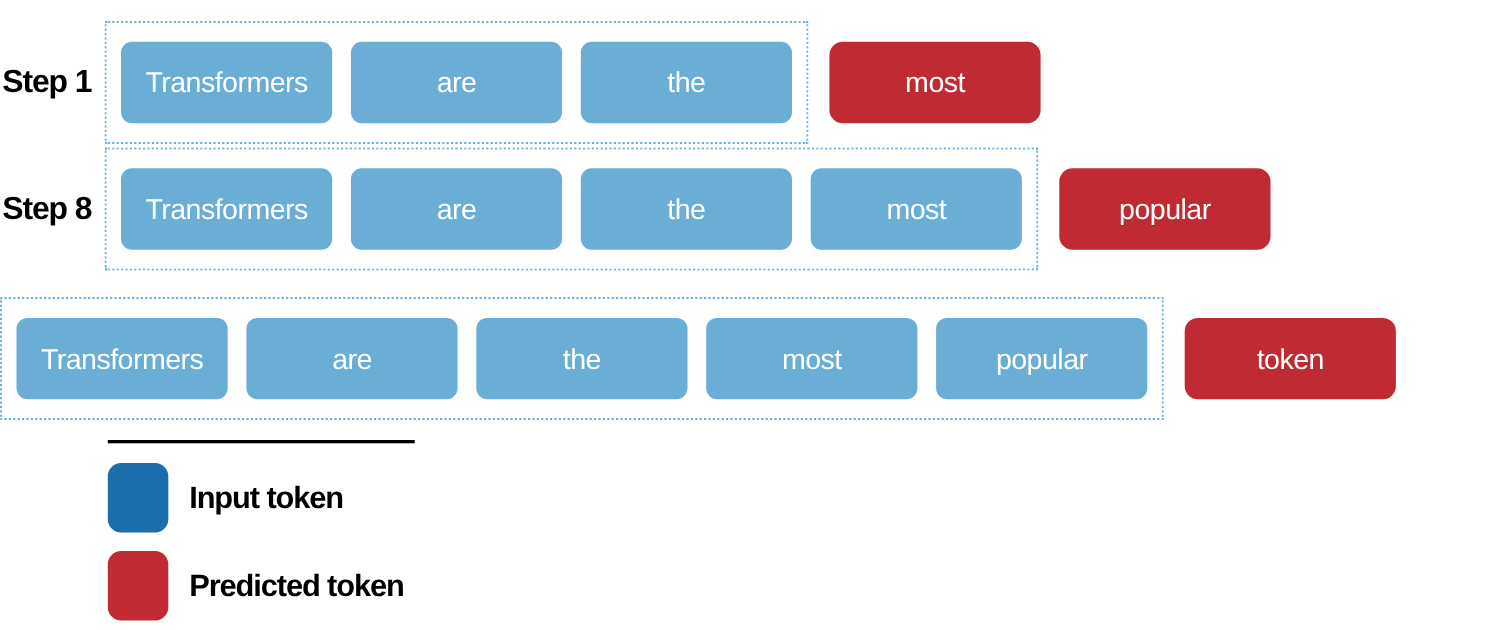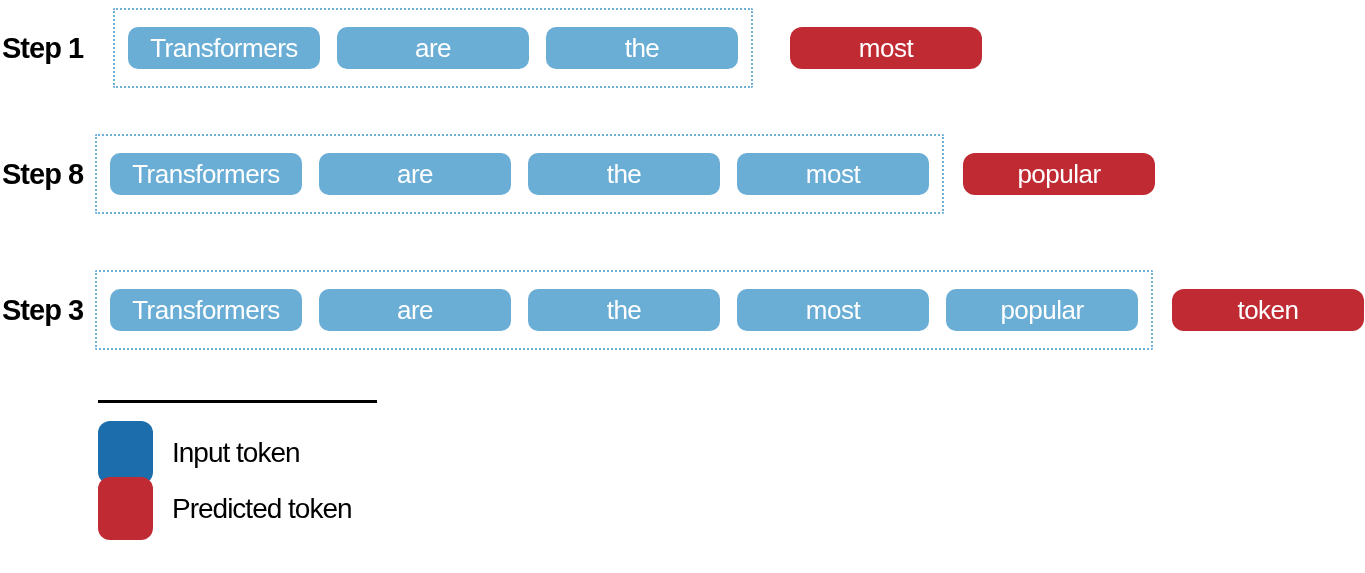--- a/index.html
+++ b/index.html
@@ -14,21 +14,21 @@
     overflow: hidden;
   }
 
   
   .step-row {
     position: absolute;
     left: 0;
     display: flex;
     align-items: center;
   }
-  .row-1 { top: 8px; gap: 18px; }
+  .row-1 { top: 19px; }
   .row-2 { top: 134px; }
   .row-3 { top: 270px; }
 
   .step-label {
     width: 95px;
     padding-left: 2px;
     font-size: 29px;
     font-weight: 700;
     letter-spacing: -1px;
     color: #000000;
@@ -39,21 +39,21 @@
     display: flex;
     align-items: center;
     gap: 17px;
     padding: 17px 13px;
     border: 2px dotted #6fb0d8;
     border-radius: 2px;
   }
 
   .token {
     width: 192px;
-    height: 42px;
+    height: 74px;
     border-radius: 10px;
     display: flex;
     align-items: center;
     justify-content: center;
     color: #ffffff;
     font-size: 26px;
     letter-spacing: -0.5px;
     white-space: nowrap;
   }
   .token.input  { background: #6aaed6; }
@@ -73,34 +73,34 @@
     background: #000000;
   }
   .legend-item {
     position: absolute;
     left: 98px;
     display: flex;
     align-items: center;
     gap: 19px;
   }
   .legend-item-1 { top: 421px; }
-  .legend-item-2 { top: 477px; }
+  .legend-item-2 { top: 501px; }
 
   .swatch {
     width: 55px;
     height: 63px;
     border-radius: 12px;
     flex: 0 0 auto;
   }
   .swatch.input     { background: #1c6dac; }
   .swatch.predicted { background: #c02b33; }
 
   .legend-label {
     font-size: 28px;
-    font-weight: 400;
+    font-weight: 700;
     letter-spacing: -1px;
     color: #000000;
     white-space: nowrap;
   }
 </style>
 </head>
 <body>
 
 <div class="canvas">
 
@@ -119,21 +119,20 @@
     <div class="context-box">
       <div class="token input">Transformers</div>
       <div class="token input">are</div>
       <div class="token input">the</div>
       <div class="token input">most</div>
     </div>
     <div class="token predicted">popular</div>
   </div>
 
   <div class="step-row row-3">
-    <div class="step-label">Step 3</div>
     <div class="context-box">
       <div class="token input">Transformers</div>
       <div class="token input">are</div>
       <div class="token input">the</div>
       <div class="token input">most</div>
       <div class="token input">popular</div>
     </div>
     <div class="token predicted">token</div>
   </div>
 

